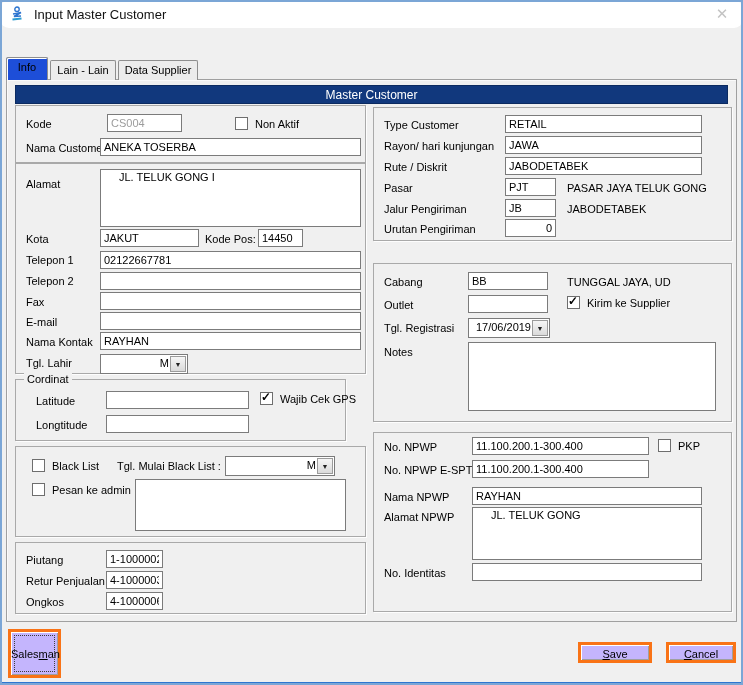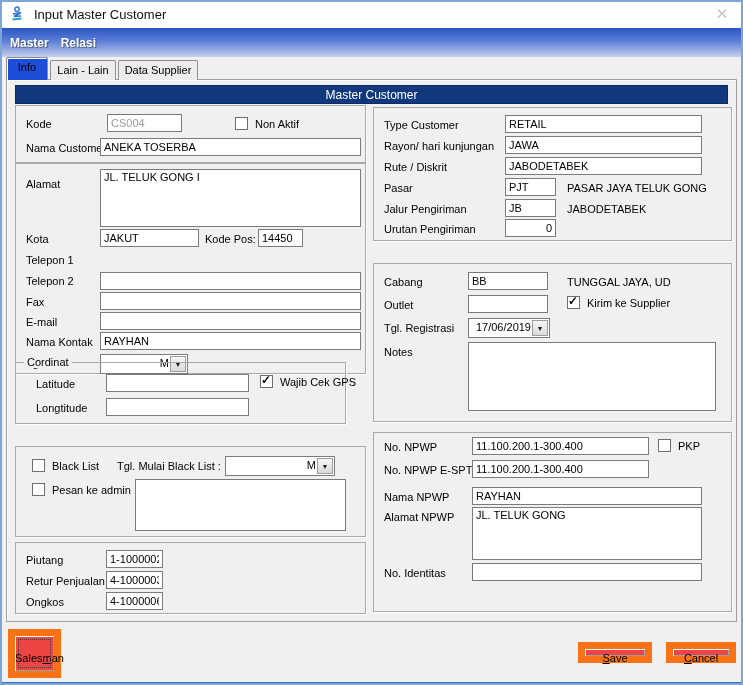--- a/index.html
+++ b/index.html
@@ -35,36 +35,36 @@
           border:1px solid #a0a0a0; box-shadow: inset 1px 1px 0 #fafafa; }
   .hdrbar { position:absolute; left:8px; top:5px; width:713px; height:19px; background:#11387d; border:1px solid #0b2a60;
             color:#fff; font-weight:normal; font-size:12px; text-align:center; line-height:18px; }
   
   .grp { position:absolute; border:1px solid #a9a9a9; box-shadow:1px 1px 0 #fdfdfd; }
   .legend { position:absolute; top:-7px; left:8px; background:#f0f0f0; padding:0 3px; }
   .lbl { position:absolute; white-space:nowrap; }
   .inp { position:absolute; border:1px solid #7b7b7b; background:#fff; font-family:"Liberation Sans",sans-serif;
          font-size:11px; padding:0 3px; height:18px; color:#000; }
   .ta { position:absolute; border:1px solid #7b7b7b; background:#fff; font-family:"Liberation Sans",sans-serif;
-        font-size:11px; padding:1px 3px; resize:none; }
+        font-size:11px; padding:1px 18px; resize:none; }
   .gray-text { color:#9c9c9c; }
   .num { text-align:right; }
   .desc { position:absolute; white-space:nowrap; }
   
   .cb { position:absolute; width:13px; height:13px; background:#fff; border:1px solid #6e6e6e; }
   .cb .mk { display:none; position:absolute; left:0px; top:-3px; font-size:12px; font-weight:bold; color:#000; }
   .cb[data-checked="true"] .mk { display:block; }
   
   .combo { position:absolute; height:20px; border:1px solid #7b7b7b; background:#fff;text-align:right; }
   .combo .cv { position:absolute; left:3px; top:2px; right:18px; overflow:hidden; white-space:nowrap; }
   .combo .arrow { position:absolute; top:1px; right:1px; bottom:1px; width:16px;
                   background:linear-gradient(#f6f6f6,#dadada); border:1px solid #9b9b9b;
                   display:flex; align-items:center; justify-content:center; font-size:7px; color:#222; }
   
-  .btn { position:absolute; background:#ef4444; border:7px solid #f97316;
+  .btn { position:absolute; background:#c4b5fd; border:3px solid #f97316;
          box-shadow: inset 1px 1px 0 #ffffff, inset -1px -1px 0 #9f9f9f;
          font-family:"Liberation Sans",sans-serif; font-size:11px; text-align:center; cursor:default; }
   .btn-salesman { left:8px; top:629px; width:53px; height:49px; line-height:45px; }
   .btn-salesman::before { content:""; position:absolute; inset:3px; border:1px dotted #3c3c3c; }
   .btn-save   { left:578px; top:642px; width:74px; height:21px; line-height:19px; }
   .btn-cancel { left:666px; top:642px; width:70px; height:21px; line-height:19px; }
   .accel { text-decoration:underline; }
 </style>
 </head>
 <body>
@@ -74,24 +74,20 @@
   <div class="titlebar">
     <svg class="app-icon" viewBox="0 0 16 16">
       <circle cx="8" cy="3.2" r="2.2" fill="none" stroke="#2e75d0" stroke-width="1.4"></circle>
       <path d="M4 8 L12 6.5 L5 10.5 L12 10" fill="none" stroke="#2e75d0" stroke-width="1.5"></path>
       <path d="M3.5 13.5 L12.5 12.5" fill="none" stroke="#2e9bd0" stroke-width="1.8"></path>
     </svg>
     <span class="title-text">Input Master Customer</span>
     <span class="close-btn">✕</span>
   </div>
 
-  <div class="menubar">
-    <span class="menu-item">Master</span>
-    <span class="menu-item">Relasi</span>
-  </div>
 
   <div class="tab active" style="left:6px; width:42px;">Info</div>
   <div class="tab inactive" style="left:50px; width:66px;">Lain - Lain</div>
   <div class="tab inactive" style="left:118px; width:80px;">Data Supplier</div>
 
   <div class="page">
 
     <div class="hdrbar">Master Customer</div>
 
     <div class="grp" style="left:8px; top:25px; width:351px; height:58px;">
@@ -104,36 +100,37 @@
     </div>
 
     <div class="grp" style="left:8px; top:83px; width:351px; height:211px;">
       <span class="lbl" style="left:10px; top:14px;">Alamat</span>
       <textarea class="ta" style="left: 84px; top: 5px; width: 261px; height: 58px;">JL. TELUK GONG I</textarea>
       <span class="lbl" style="left:10px; top:69px;">Kota</span>
       <input class="inp" style="left: 84px; top: 65px; width: 99px;" value="JAKUT">
       <span class="lbl" style="left:189px; top:69px;">Kode Pos:</span>
       <input class="inp" style="left: 242px; top: 65px; width: 45px;" value="14450">
       <span class="lbl" style="left:10px; top:90px;">Telepon 1</span>
+      <input class="inp" style="left: 84px; top: 87px; width: 261px;" value="02122667781">
       <span class="lbl" style="left:10px; top:111px;">Telepon 2</span>
       <input class="inp" style="left: 84px; top: 108px; width: 261px;" value="">
       <span class="lbl" style="left:10px; top:132px;">Fax</span>
       <input class="inp" style="left: 84px; top: 128px; width: 261px;" value="">
       <span class="lbl" style="left:10px; top:152px;">E-mail</span>
       <input class="inp" style="left: 84px; top: 148px; width: 261px;" value="">
       <span class="lbl" style="left:10px; top:172px;">Nama Kontak</span>
       <input class="inp" style="left: 84px; top: 168px; width: 261px;" value="RAYHAN">
       <span class="lbl" style="left:10px; top:193px;">Tgl. Lahir</span>
       <div class="combo" style="left:84px; top:190px; width:88px;">
         <span class="cv">M</span>
         <span class="arrow">▼</span>
       </div>
     </div>
 
-    <div class="grp" style="left:8px; top:282px; width:331px; height:62px;">
+    <div class="grp" style="left:8px; top:299px; width:331px; height:62px;">
       <span class="legend">Cordinat</span>
       <span class="lbl" style="left:20px; top:15px;">Latitude</span>
       <input class="inp" style="left: 90px; top: 11px; width: 143px;" value="">
       <span class="cb" style="left:244px; top:12px;" data-checked="true">
           <span class="mk">✓</span>
         </span>
       <span class="lbl" style="left:264px; top:13px;">Wajib Cek GPS</span>
       <span class="lbl" style="left:20px; top:39px;">Longtitude</span>
       <input class="inp" style="left: 90px; top: 35px; width: 143px;" value="">
     </div>

